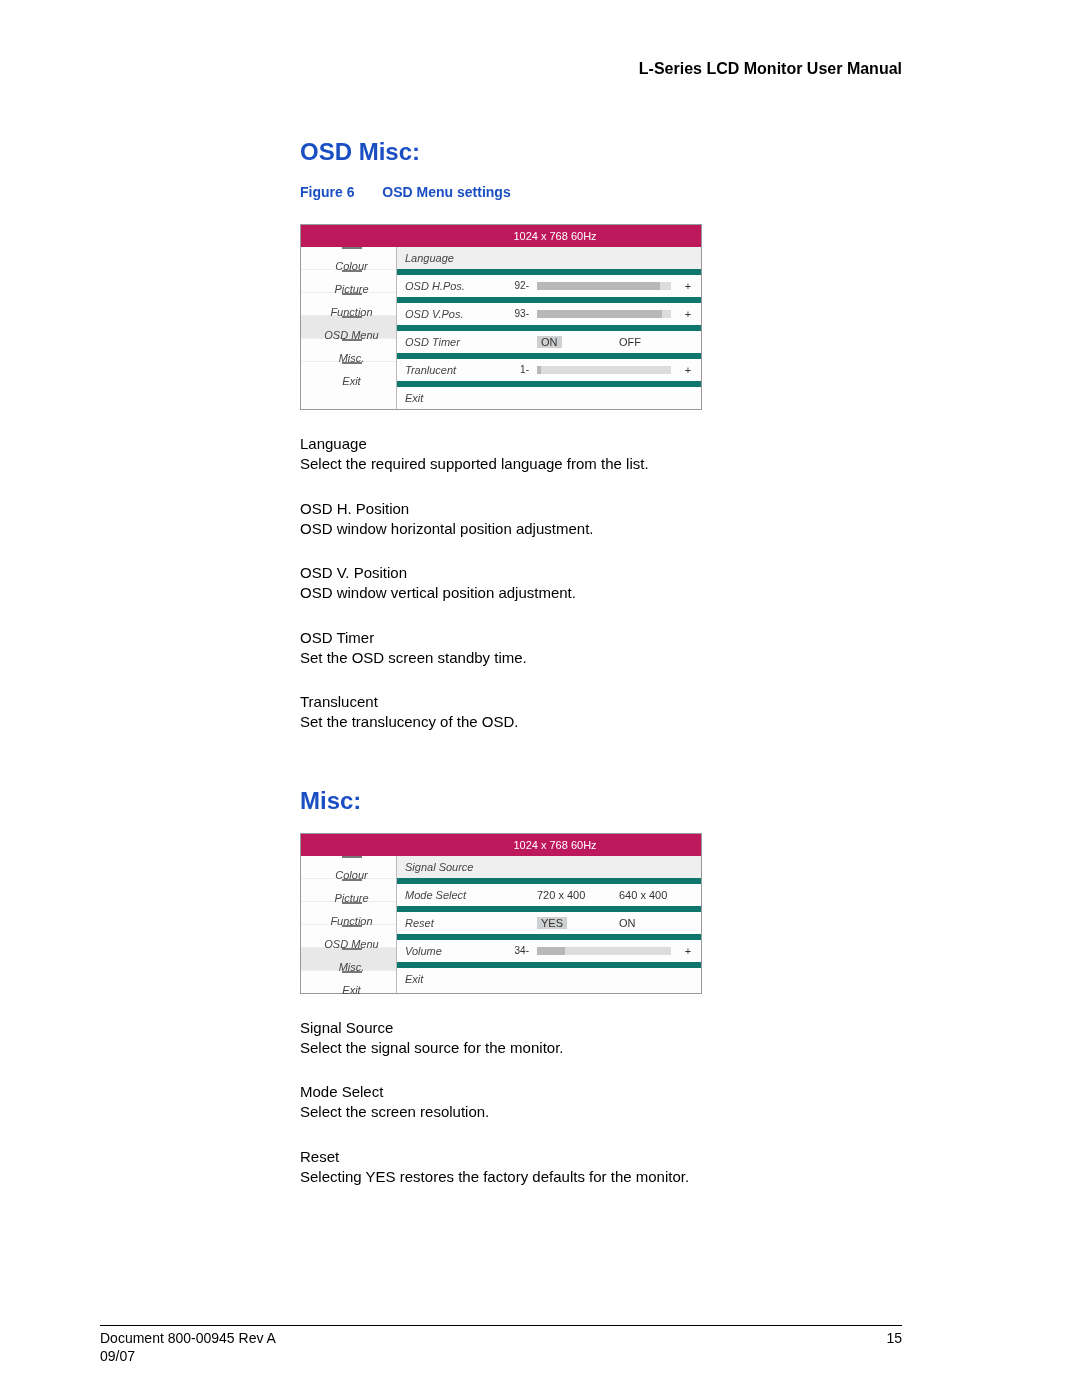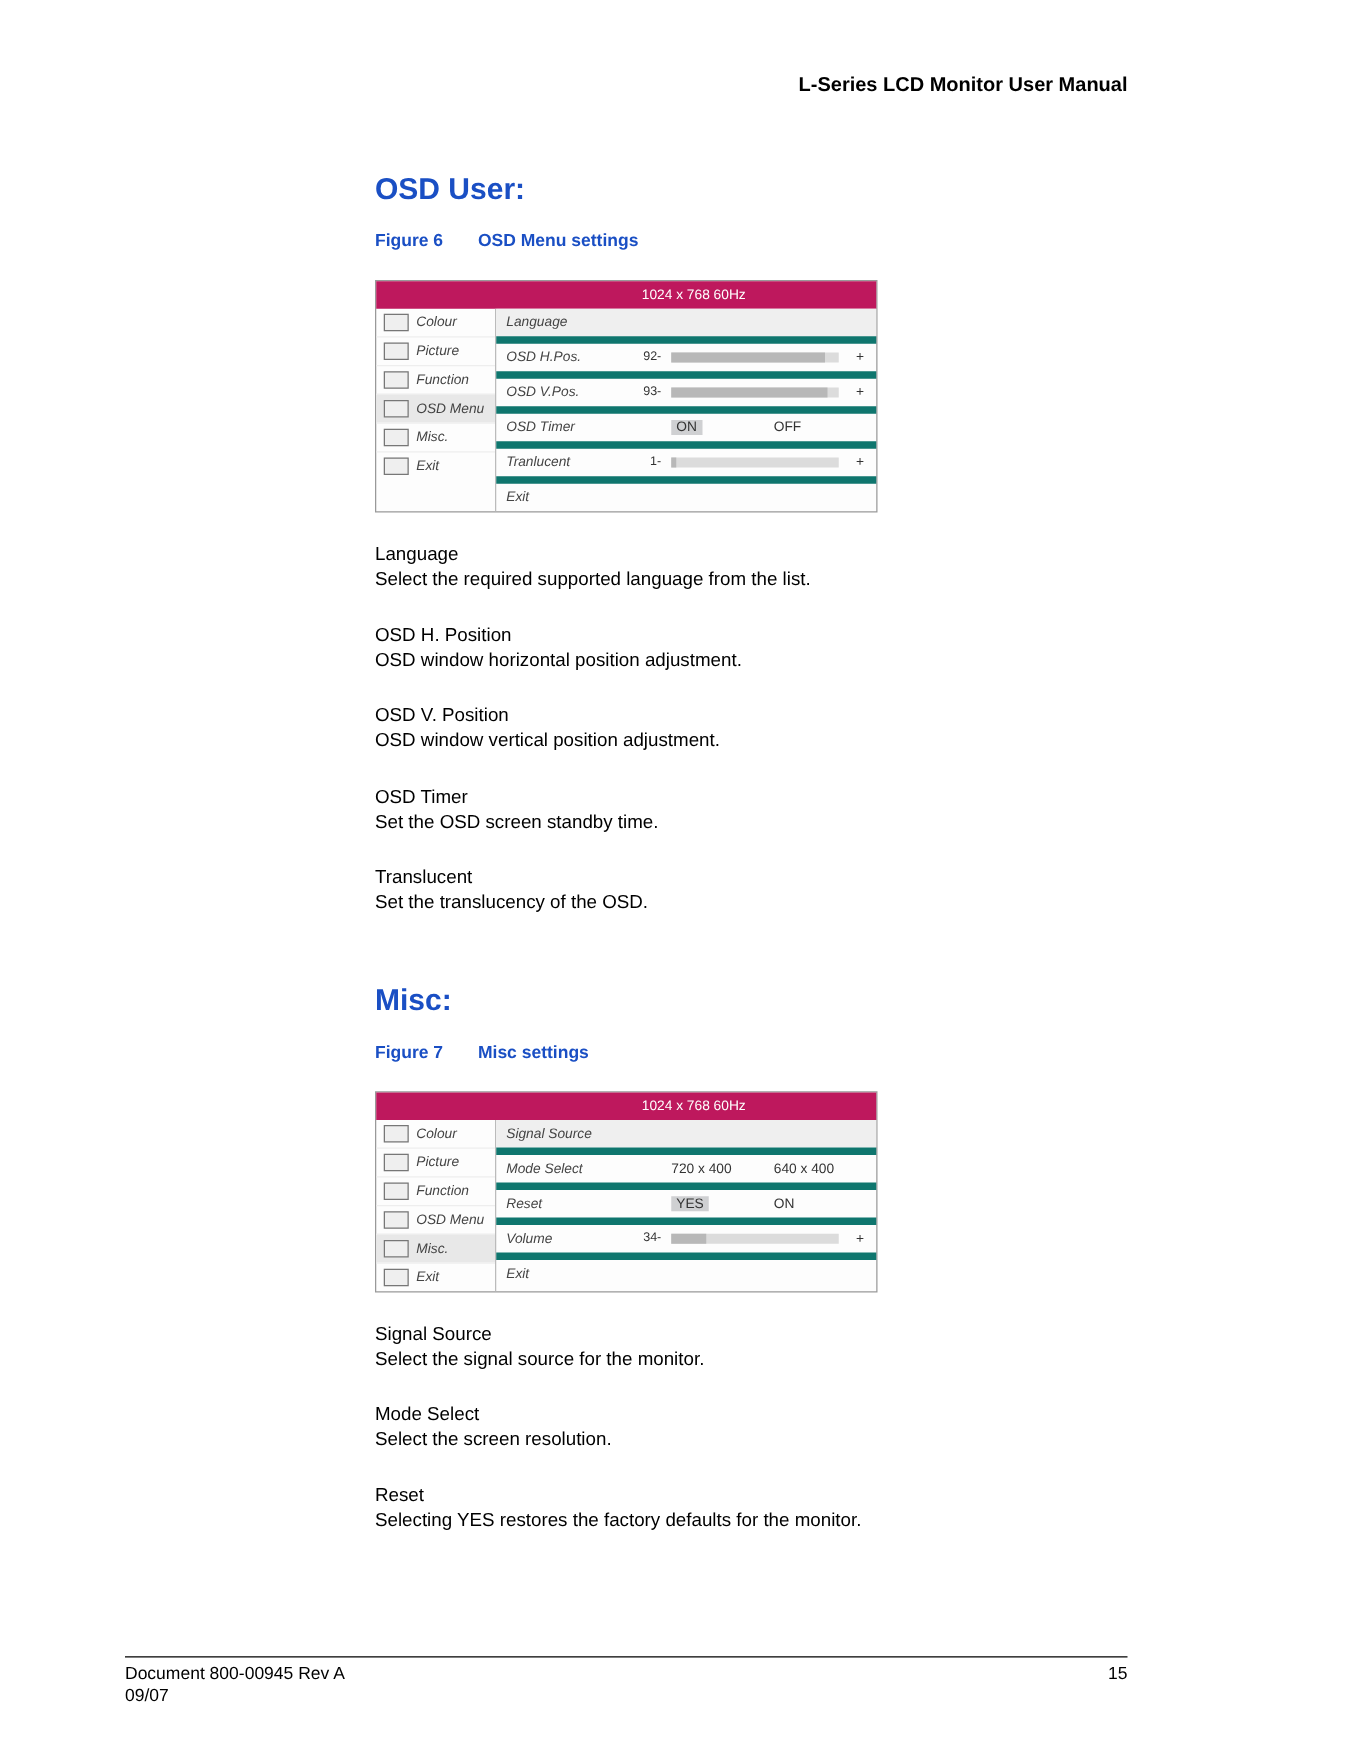--- a/index.html
+++ b/index.html
@@ -75,20 +75,21 @@
   .osd-nav-item {
     height: 22px;
     line-height: 22px;
     padding-left: 6px;
     display: flex;
     align-items: center;
     gap: 6px;
     border-top: 1px solid #eee;
     font-style: italic;
     color: #444;
+    flex-direction: column;
   }
   .osd-nav-item:first-child { border-top: none; }
   .osd-nav-item.sel { background: #e8e8e8; }
   .osd-nav-icon {
     width: 20px;
     height: 14px;
     border: 1px solid #777;
     background: #efefef;
     box-sizing: border-box;
     display: inline-block;
@@ -145,21 +146,21 @@
   .spacer { height: 30px; }
 </style>
 </head>
 <body>
 
 <div class="page">
   <div class="running-header">L-Series LCD Monitor User Manual</div>
 
   <div class="content">
 
-    <h2 class="section">OSD User:</h2>
+    <h2 class="section">OSD Misc:</h2>
     <p class="figcap">
       <span class="lbl">Figure 6</span>
       <span>OSD Menu settings</span>
     </p>
 
     <div class="osd">
         <div class="osd-head">
           <div class="left"></div>
           <div class="right">1024  x  768  60Hz</div>
         </div>
@@ -235,24 +236,20 @@
         <p class="para"><span class="term">Language</span><span>Select the required supported language from the list.</span></p>
         <p class="para"><span class="term">OSD H. Position</span><span>OSD window horizontal position adjustment.</span></p>
         <p class="para"><span class="term">OSD V. Position</span><span>OSD window vertical position adjustment.</span></p>
         <p class="para"><span class="term">OSD Timer</span><span>Set the OSD screen standby time.</span></p>
         <p class="para"><span class="term">Translucent</span><span>Set the translucency of the OSD.</span></p>
       </div>
 
     <div class="spacer"></div>
 
     <h2 class="section">Misc:</h2>
-    <p class="figcap">
-      <span class="lbl">Figure 7</span>
-      <span>Misc settings</span>
-    </p>
 
     <div class="osd">
         <div class="osd-head">
           <div class="left"></div>
           <div class="right">1024  x  768  60Hz</div>
         </div>
         <div class="osd-body">
           <div class="osd-nav">
             <div class="osd-nav-item">
               <span class="osd-nav-icon"></span>

